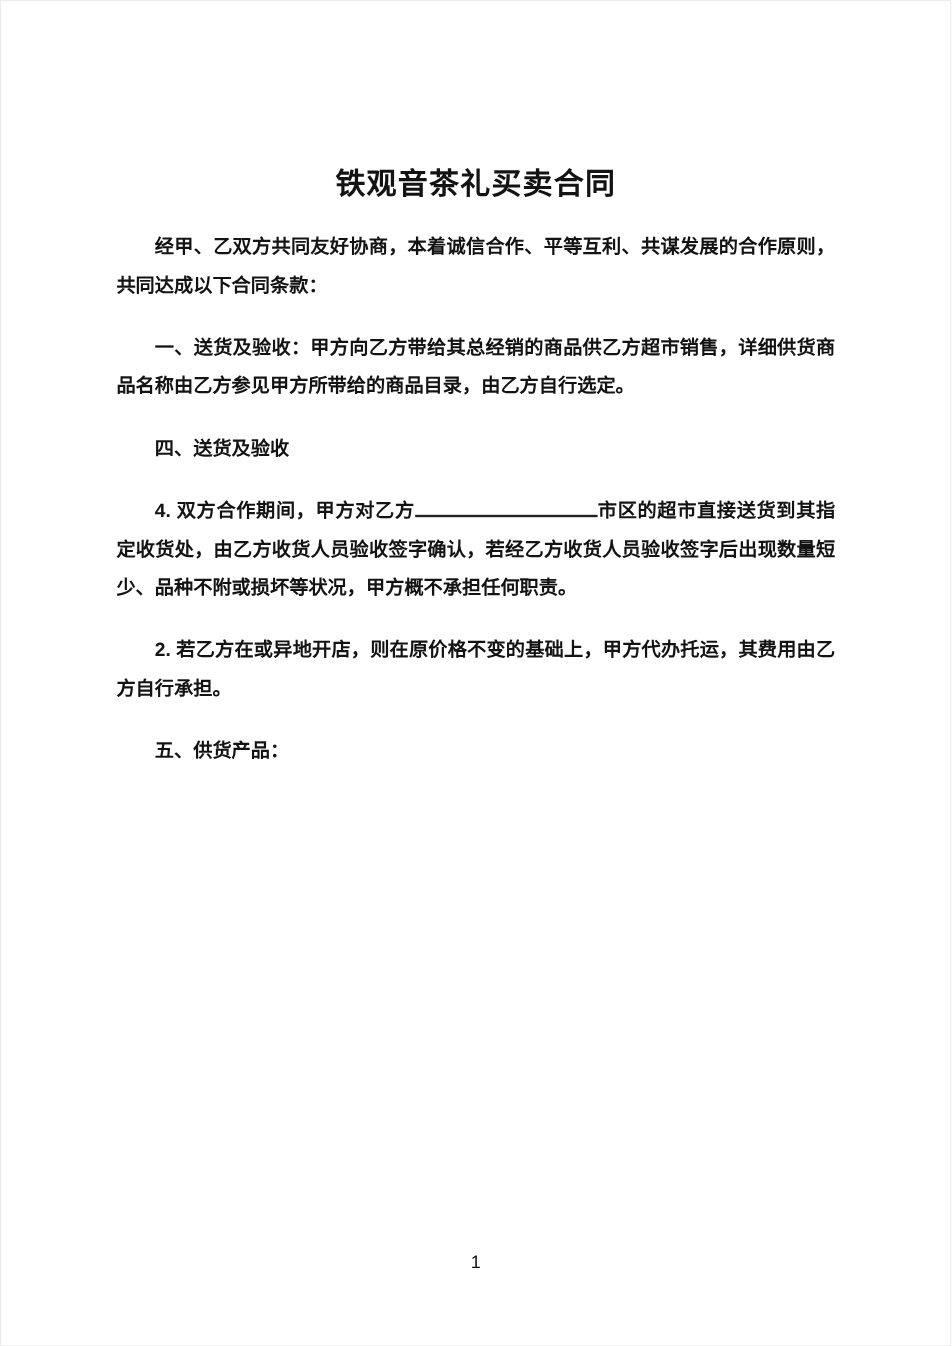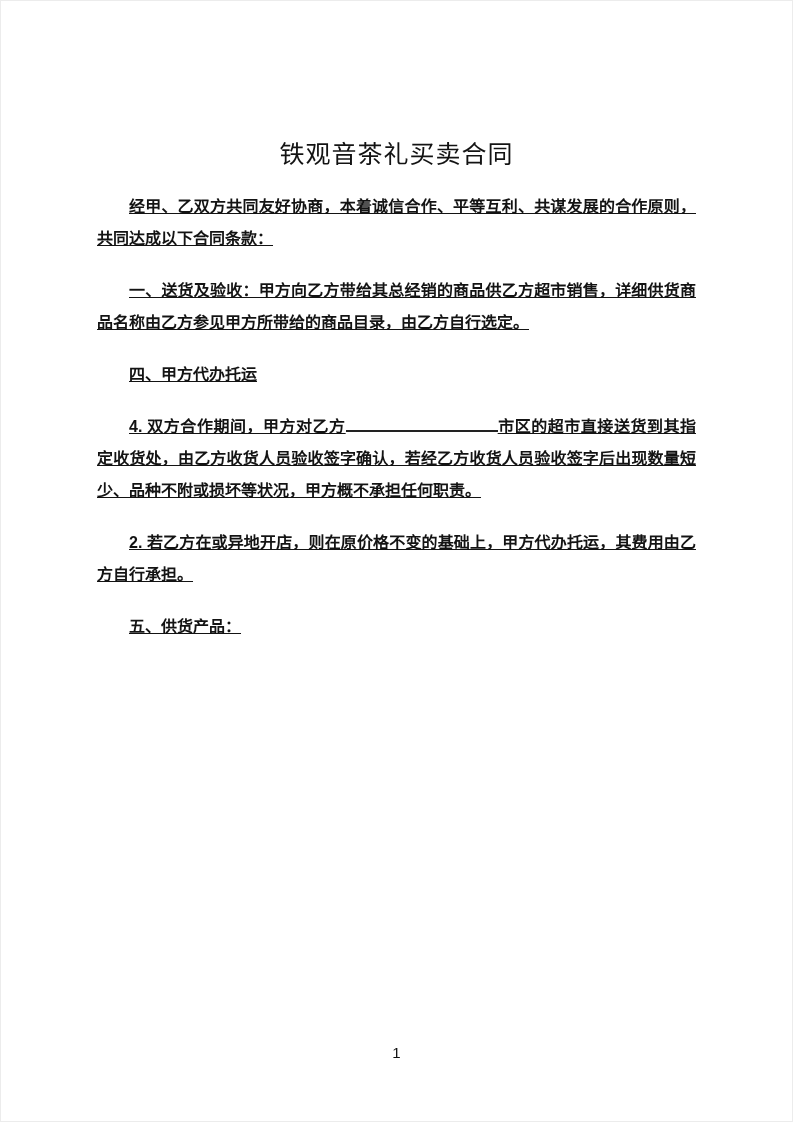--- a/index.html
+++ b/index.html
@@ -21,21 +21,21 @@
     color: #131313;
     font-size: 16px;
     line-height: 32px;
     overflow: hidden;
   }
   .doc-title {
     margin: 40px 0 16px 0;
     text-align: center;
     font-size: 25px;
     line-height: 34px;
-    font-weight: normal;
+    font-weight: bold;
     letter-spacing: 1px;
   }
   .party-line {
     margin: 0;
     text-indent: 0;
     padding-left: 2em;
     white-space: nowrap;
   }
   .party-a { margin-top: 110px; }
   .party-b { margin-top: 23px; }
@@ -44,21 +44,20 @@
     width: 148px;
     height: 0.95em;
     border-bottom: 2px solid #4a4a4a;
     margin-left: 6px;
     vertical-align: baseline;
   }
   .para {
     margin: 20px 0 0 0;
     text-indent: 2em;
     text-align: justify;
-    text-decoration: underline;
   }
   .inline-blank {
     display: inline-block;
     width: 152px;
     height: 0.95em;
     border-bottom: 2px solid #222222;
     vertical-align: baseline;
   }
   .page-number {
     position: absolute;
@@ -80,21 +79,21 @@
   <h1 class="doc-title">铁观音茶礼买卖合同</h1>
 
 
 
   <p class="para">经甲、乙双方共同友好协商，本着诚信合作、平等互利、共谋发展的合作原则，共同达成以下合同条款：</p>
 
   <p class="para">一、送货及验收：甲方向乙方带给其总经销的商品供乙方超市销售，详细供货商品名称由乙方参见甲方所带给的商品目录，由乙方自行选定。</p>
 
 
 
-  <p class="para">四、甲方代办托运</p>
+  <p class="para">四、送货及验收</p>
 
   <p class="para"><span>4. 双方合作期间，甲方对乙方</span><span class="inline-blank"></span><span>市区的超市直接送货到其指定收货处，由乙方收货人员验收签字确认，若经乙方收货人员验收签字后出现数量短少、品种不附或损坏等状况，甲方概不承担任何职责。</span></p>
 
   <p class="para">2. 若乙方在或异地开店，则在原价格不变的基础上，甲方代办托运，其费用由乙方自行承担。</p>
 
   <p class="para">五、供货产品：</p>
 
   <div class="page-number">1</div>
 
 </div>

